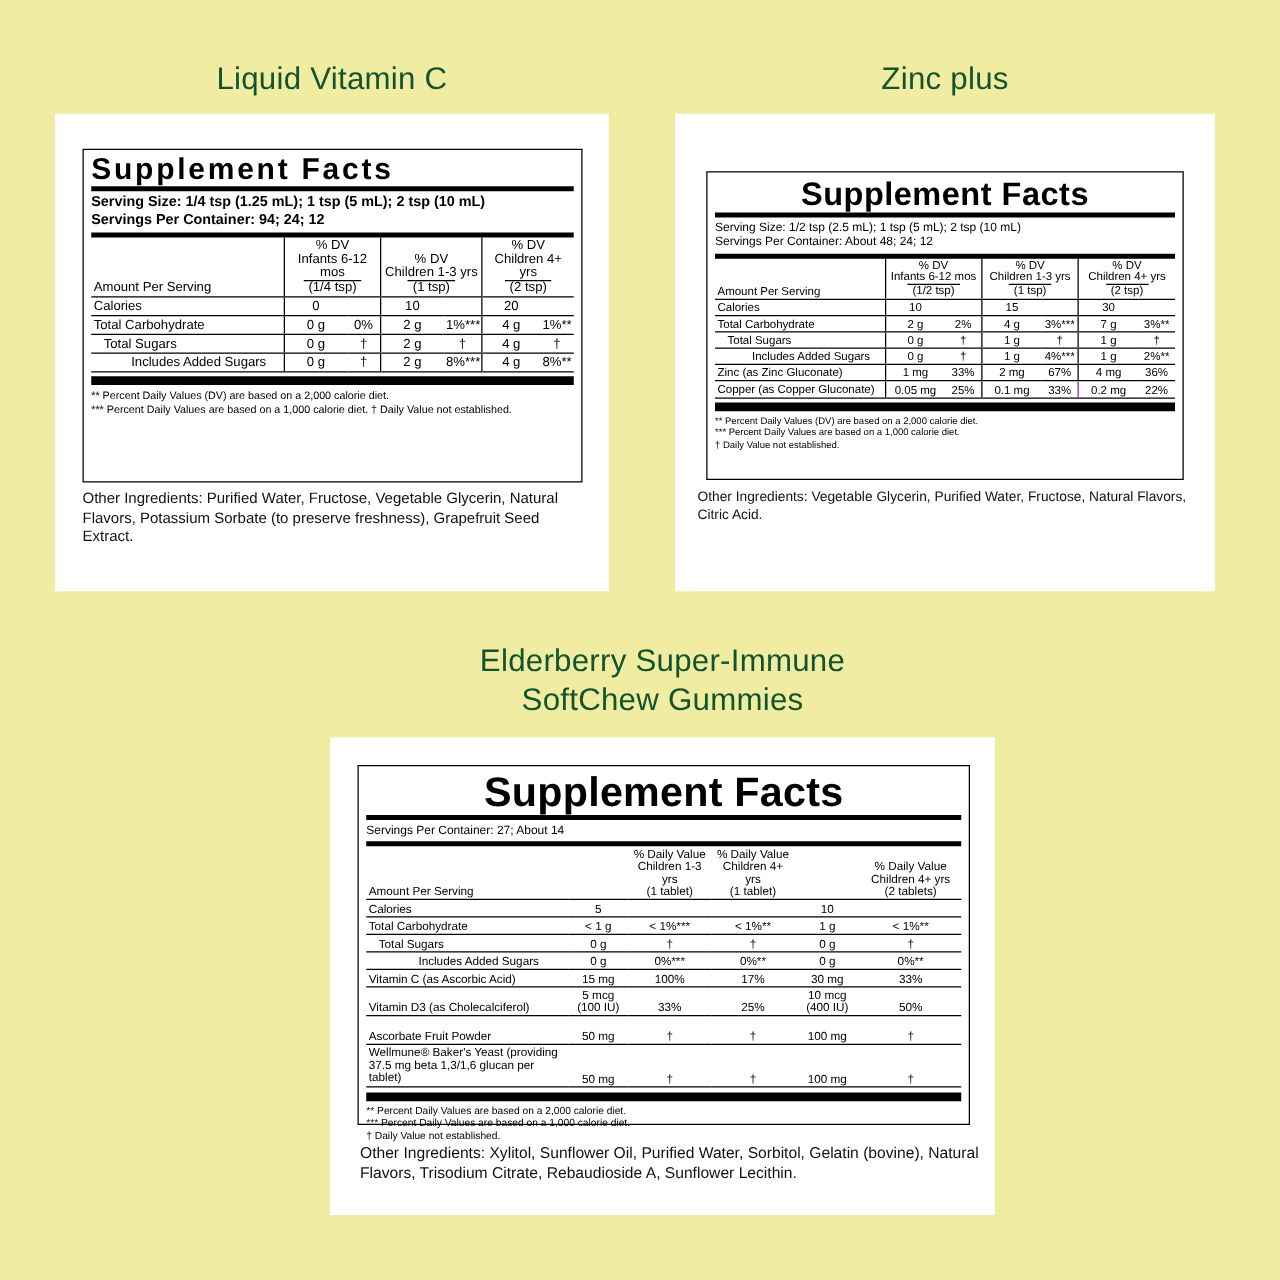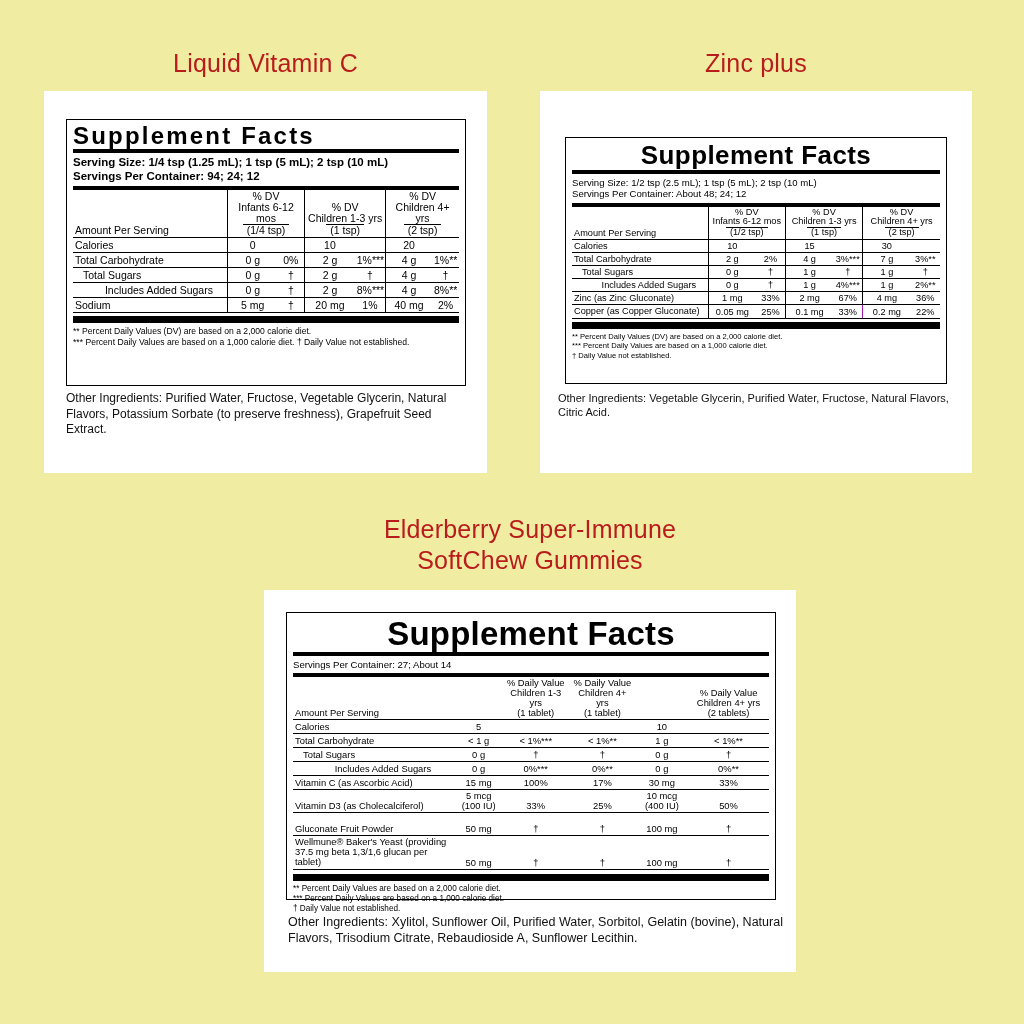--- a/index.html
+++ b/index.html
@@ -7,21 +7,21 @@
     width:1024px;height:1024px;
     background:#f0eda2;
     font-family:"Liberation Sans", sans-serif;
     overflow:hidden;
   }
   .page{position:relative;width:1024px;height:1024px;}
 
   .prod-title{
     position:absolute;
     text-align:center;
-    color:#b91c1c;
+    color:#14532d;
     font-size:25px;
     font-weight:400;
     line-height:1.25;
     letter-spacing:.2px;
   }
 
   .panel{
     position:absolute;
     background:#ffffff;
     box-sizing:border-box;
@@ -169,29 +169,20 @@
         </tr>
         <tr>
           <td class="ind2">Includes Added Sugars</td>
           <td class="c" style="border-left:1px solid #000;">0 g</td>
           <td class="c">†</td>
           <td class="c" style="border-left:1px solid #000;">2 g</td>
           <td class="c">8%***</td>
           <td class="c" style="border-left:1px solid #000;">4 g</td>
           <td class="c">8%**</td>
         </tr>
-        <tr>
-          <td>Sodium</td>
-          <td class="c" style="border-left:1px solid #000;">5 mg</td>
-          <td class="c">†</td>
-          <td class="c" style="border-left:1px solid #000;">20 mg</td>
-          <td class="c">1%</td>
-          <td class="c" style="border-left:1px solid #000;">40 mg</td>
-          <td class="c">2%</td>
-        </tr>
       </tbody>
         </table>
 
       <div class="rule-thick" style="margin:3px 0 3px;"></div>
       <div class="foot">** Percent Daily Values (DV) are based on a 2,000 calorie diet.</div>
       <div class="foot">*** Percent Daily Values are based on a 1,000 calorie diet. † Daily Value not established.</div>
     </div>
 
     <div class="other">
       <b>Other Ingredients:</b>
@@ -402,21 +393,21 @@
           <td class="c">33%</td>
           <td class="c">25%</td>
           <td class="c" style="white-space:pre-line;line-height:1.05;">10 mcg
 (400 IU)</td>
           <td class="c">50%</td>
         </tr>
         <tr class="no-line">
               <td colspan="6" style="height:7px;"></td>
             </tr>
         <tr>
-          <td>Gluconate Fruit Powder</td>
+          <td>Ascorbate Fruit Powder</td>
           <td class="c">50 mg</td>
           <td class="c">†</td>
           <td class="c">†</td>
           <td class="c">100 mg</td>
           <td class="c">†</td>
         </tr>
         <tr>
           <td class="nm" style="line-height:1.1;">Wellmune® Baker's Yeast (providing 37.5 mg beta 1,3/1,6 glucan per tablet)</td>
           <td class="c">50 mg</td>
           <td class="c">†</td>

